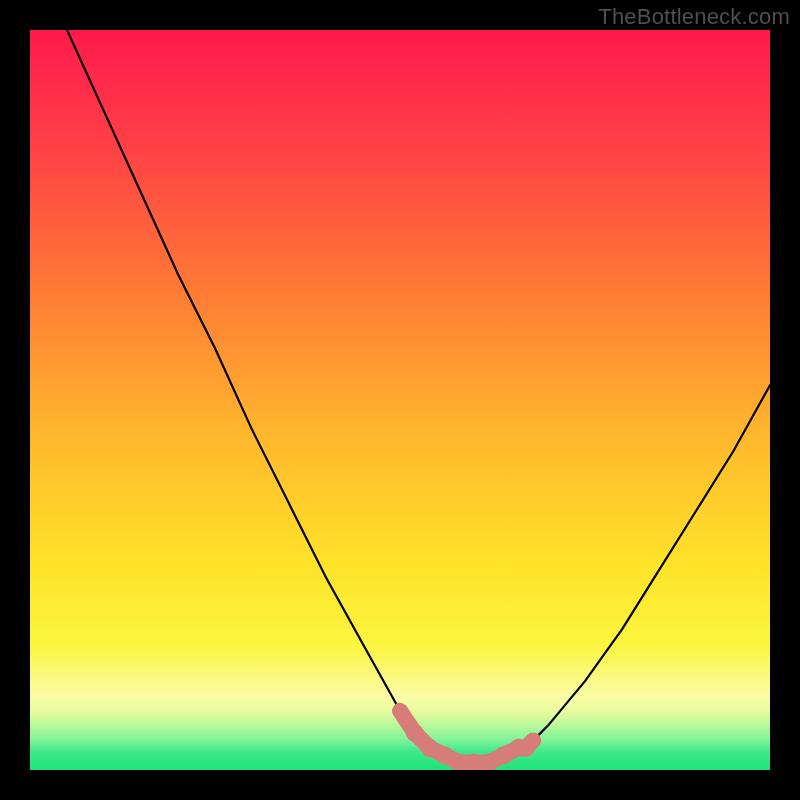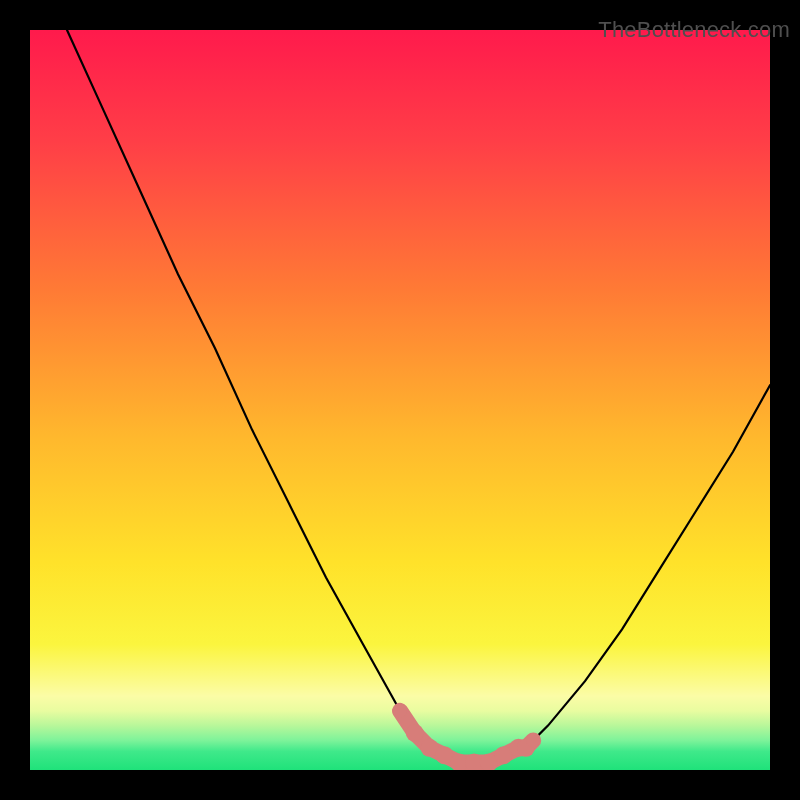--- a/index.html
+++ b/index.html
@@ -22,21 +22,21 @@
   .gradient {
     position: absolute;
     inset: 0;
   }
   svg.curve {
     position: absolute;
     inset: 0;
   }
   .watermark {
     position: absolute;
-    top: 17px;
+    top: 4px;
     right: 10px;
     color: #4f4f4f;
     font-size: 22px;
     font-weight: 500;
     letter-spacing: 0.2px;
     user-select: none;
   }
 </style>
 </head>
 <body>

